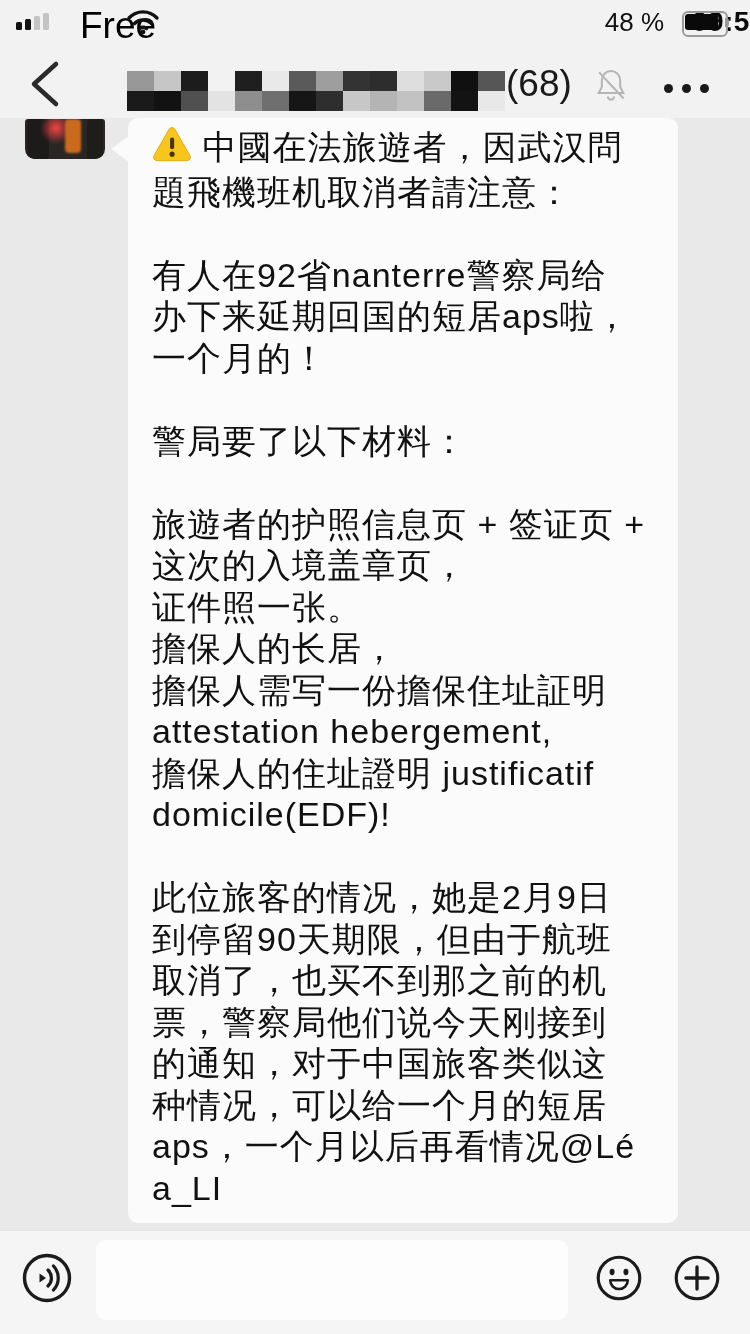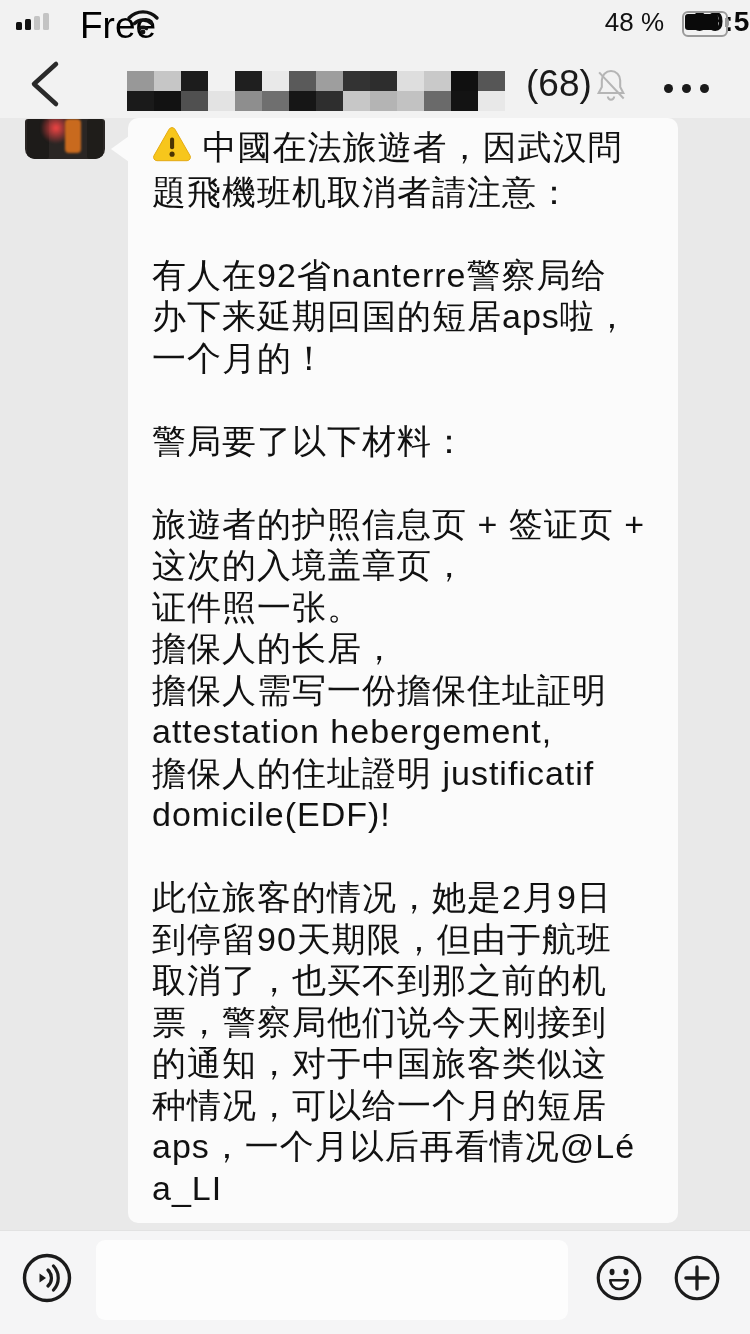--- a/index.html
+++ b/index.html
@@ -27,21 +27,21 @@
   .battery .shell{position:absolute;left:0;top:0;width:42px;height:22px;border:2px solid #9a9a9a;border-radius:6px;}
   .battery .fill{position:absolute;left:3px;top:3px;width:33px;height:16px;background:#0a0a0a;border-radius:3px;}
   .battery .nub{position:absolute;right:1px;top:7px;width:4px;height:9px;background:#9a9a9a;border-radius:0 3px 3px 0;}
 
   
   .nav-bar{position:absolute;left:0;top:44px;width:750px;height:74px;}
   .back-btn{position:absolute;left:24px;top:14px;width:44px;height:52px;cursor:pointer;}
   .mosaic{position:absolute;left:127px;top:27px;display:flex;}
   .mcol{display:flex;flex-direction:column;}
   .mcell{width:27px;height:20px;}
-  .member-count{position:absolute;left:506px;top:19px;font-size:37px;color:#1a1a1a;margin-left:20px;}
+  .member-count{position:absolute;left:506px;top:19px;font-size:37px;color:#1a1a1a;}
   .bell-muted{position:absolute;left:592px;top:22px;}
   .menu-dots{position:absolute;left:664px;top:40px;display:flex;gap:9px;cursor:pointer;}
   .menu-dots .dot{width:9px;height:9px;border-radius:50%;background:#1a1a1a;}
 
   
   .chat{position:absolute;left:0;top:118px;width:750px;height:1112px;background:#e9e9e9;}
   .avatar{position:absolute;left:25px;top:1px;width:80px;height:40px;background:#2a2624;border-radius:3px 3px 10px 10px;overflow:hidden;cursor:pointer;}
   .avatar .slab-l{position:absolute;left:2px;top:0;width:22px;height:40px;background:#1d1b19;border-radius:3px;}
   .avatar .slab-r{position:absolute;left:62px;top:0;width:16px;height:40px;background:#1f1d1a;border-radius:3px;}
   .avatar .glow-red{position:absolute;left:16px;top:-8px;width:30px;height:34px;background:radial-gradient(circle,rgba(255,70,70,.95),rgba(255,70,70,0) 70%);filter:blur(1px);}

